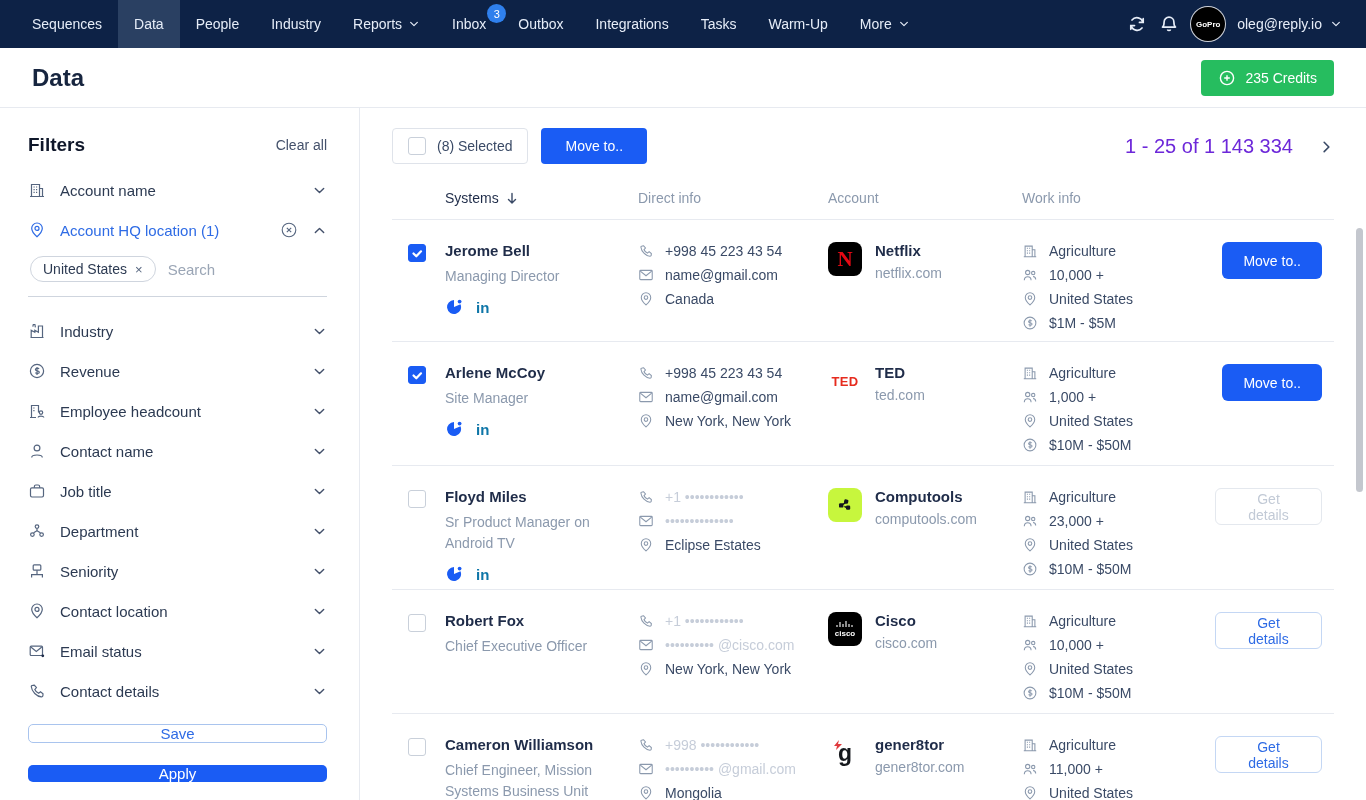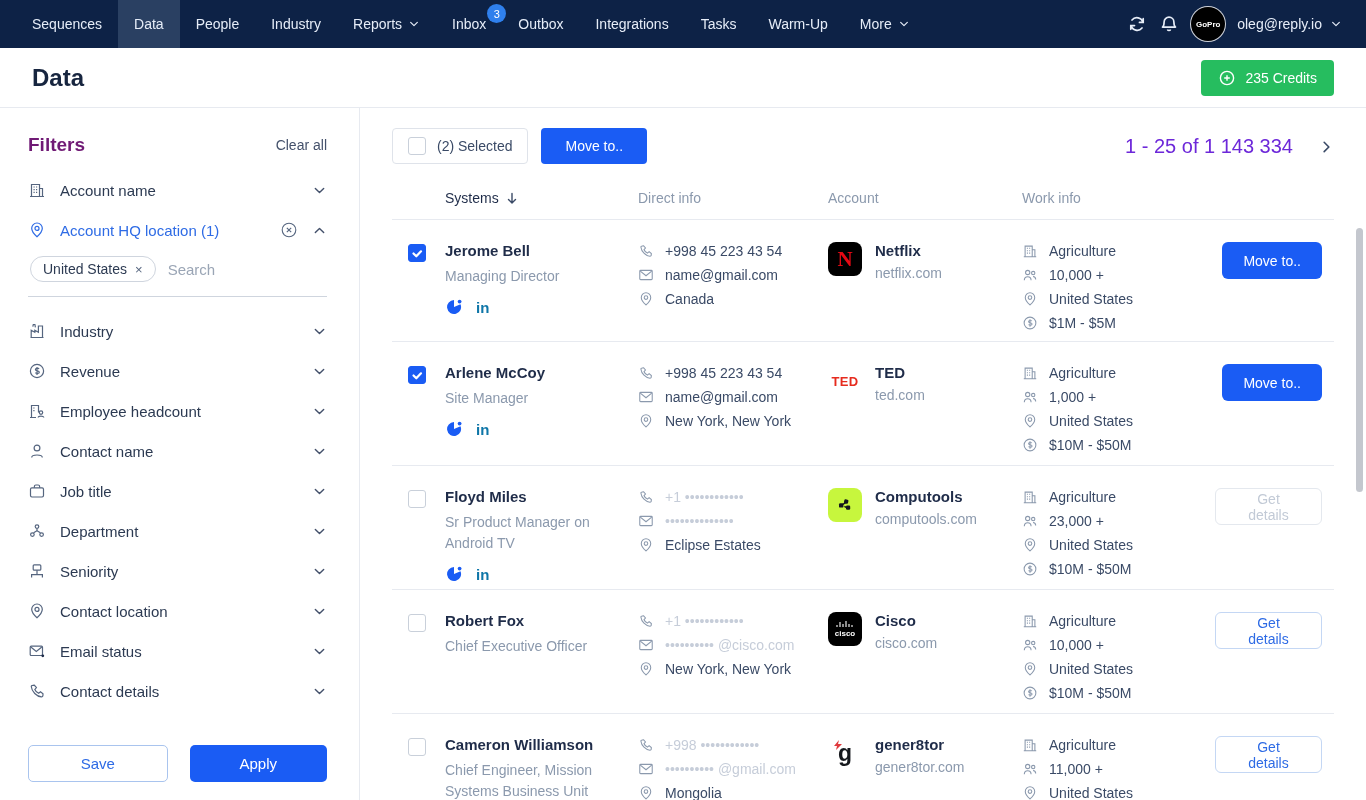--- a/index.html
+++ b/index.html
@@ -30,38 +30,38 @@
   .credits-btn svg { width:18px; height:18px; stroke:#fff; fill:none; stroke-width:1.4; }
 
   
   .content { display:flex; height:692px; }
   .sidebar { width:360px; min-width:360px; border-right:1px solid #e7eaf0; padding:26px 32px 18px 28px;
     display:flex; flex-direction:column; }
   .main { flex:1; padding:20px 32px 0 32px; position:relative; }
 
   
   .sb-head { display:flex; align-items:center; justify-content:space-between; margin-bottom:14px; }
-  .sb-title { font-size:19px; font-weight:700; color:#701a75; }
+  .sb-title { font-size:19px; font-weight:700; color:#0f172a; }
   .sb-clear { font-size:14px; color:#44516b; cursor:pointer; }
   .filter-row { height:40px; display:flex; align-items:center; gap:14px; cursor:pointer; }
   .f-icon { width:18px; height:18px; stroke:#55657f; fill:none; stroke-width:1.2; flex:none; }
   .f-label { font-size:15px; color:#2c3a52; }
   .f-controls { margin-left:auto; display:flex; align-items:center; gap:14px; }
   .chev { width:15px; height:15px; stroke:#44516b; fill:none; stroke-width:1.7; cursor:pointer; }
   .filter-row.active .f-icon { stroke:#2e6be5; }
   .filter-row.active .f-label { color:#2e6be5; }
   .xcirc { width:18px; height:18px; stroke:#55657f; fill:none; stroke-width:1.1; cursor:pointer; }
   .chip-row { display:flex; align-items:center; gap:12px; padding:6px 2px 14px 2px;
     border-bottom:1px solid #cfd5de; margin-bottom:14px; }
   .chip { display:flex; align-items:center; gap:8px; border:1px solid #cfd5de; border-radius:15px;
     padding:4px 12px; font-size:14px; color:#2c3a52; cursor:pointer; white-space:nowrap; }
   .chip-x { font-size:13px; color:#55657f; }
   .chip-search { border:none; outline:none; font-size:15px; color:#2c3a52; width:110px; font-family:inherit; }
   .chip-search::placeholder { color:#9aa5b5; }
-  .sb-buttons { margin-top:auto; display:flex; gap:22px; }
+  .sb-buttons { margin-top:auto; display:flex; gap:22px;flex-direction:column; }
   .btn { font-family:inherit; font-size:15px; height:37px; border-radius:5px; cursor:pointer; }
   .btn-save { flex:1; background:#fff; border:1px solid #a9c4ee; color:#2e6be5; }
   .btn-apply { flex:1; background:#1a5cf4; border:none; color:#fff; }
 
   
   .controls { display:flex; align-items:center; margin-bottom:26px; }
   .sel-btn { height:36px; background:#fff; border:1px solid #dfe3ea; border-radius:4px; display:flex;
     align-items:center; gap:11px; padding:0 15px; font-size:14px; color:#3a4a66; cursor:pointer; font-family:inherit; }
   .checkbox { width:18px; height:18px; border:1px solid #c9d0da; border-radius:3px; background:#fff;
     display:flex; align-items:center; justify-content:center; cursor:pointer; flex:none; }
@@ -431,21 +431,21 @@
     <div class="sb-buttons">
       <button class="btn btn-save">Save</button>
       <button class="btn btn-apply">Apply</button>
     </div>
   </aside>
 
   <main class="main">
     <div class="controls">
       <button class="sel-btn">
         <span class="checkbox"></span>
-        <span>(2) Selected</span>
+        <span>(8) Selected</span>
       </button>
       <button class="moveto-main">Move to..</button>
       <div class="pagination">
         <span>1 - 25 of 1 143 334</span>
         <svg class="pg-next" viewBox="0 0 16 16">
             <use href="#i-chevright"></use>
           </svg>
       </div>
     </div>
 

